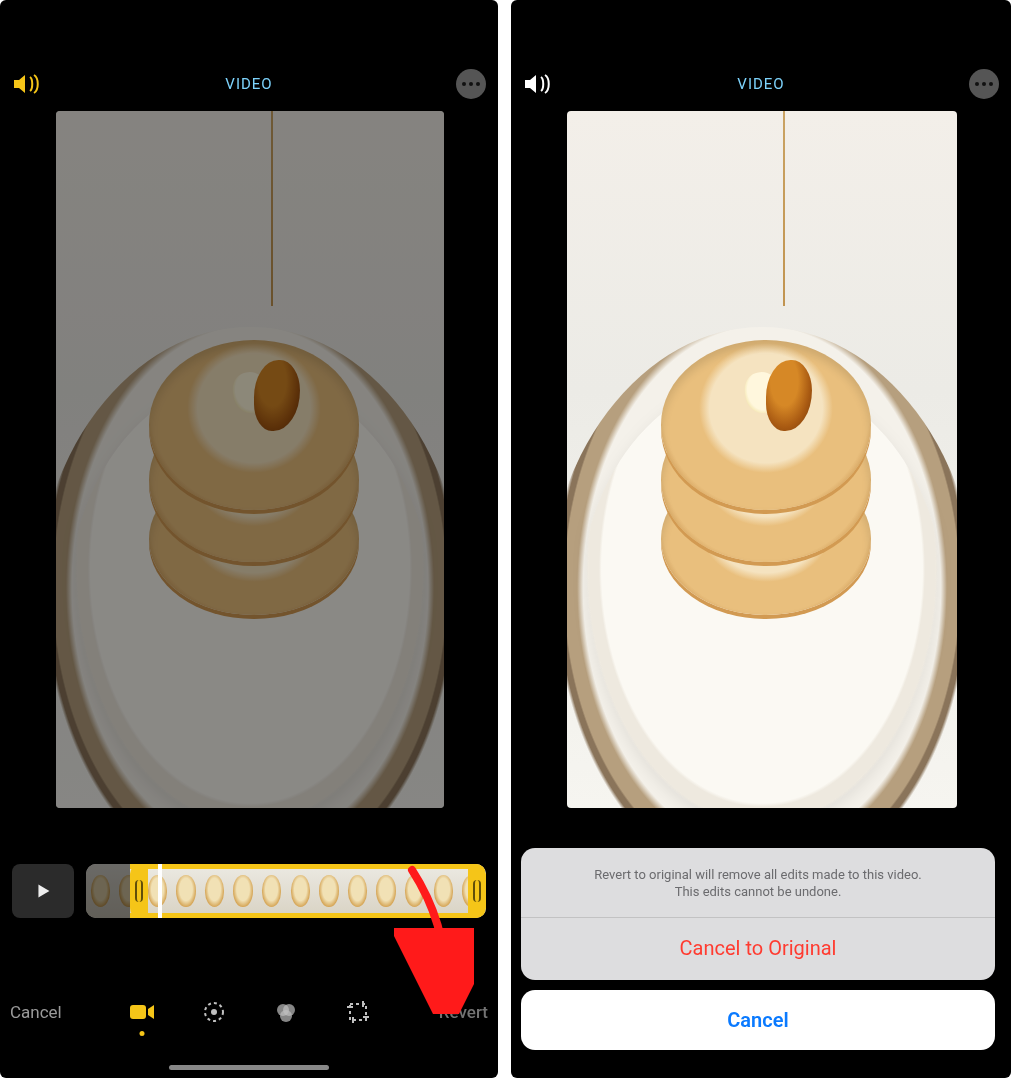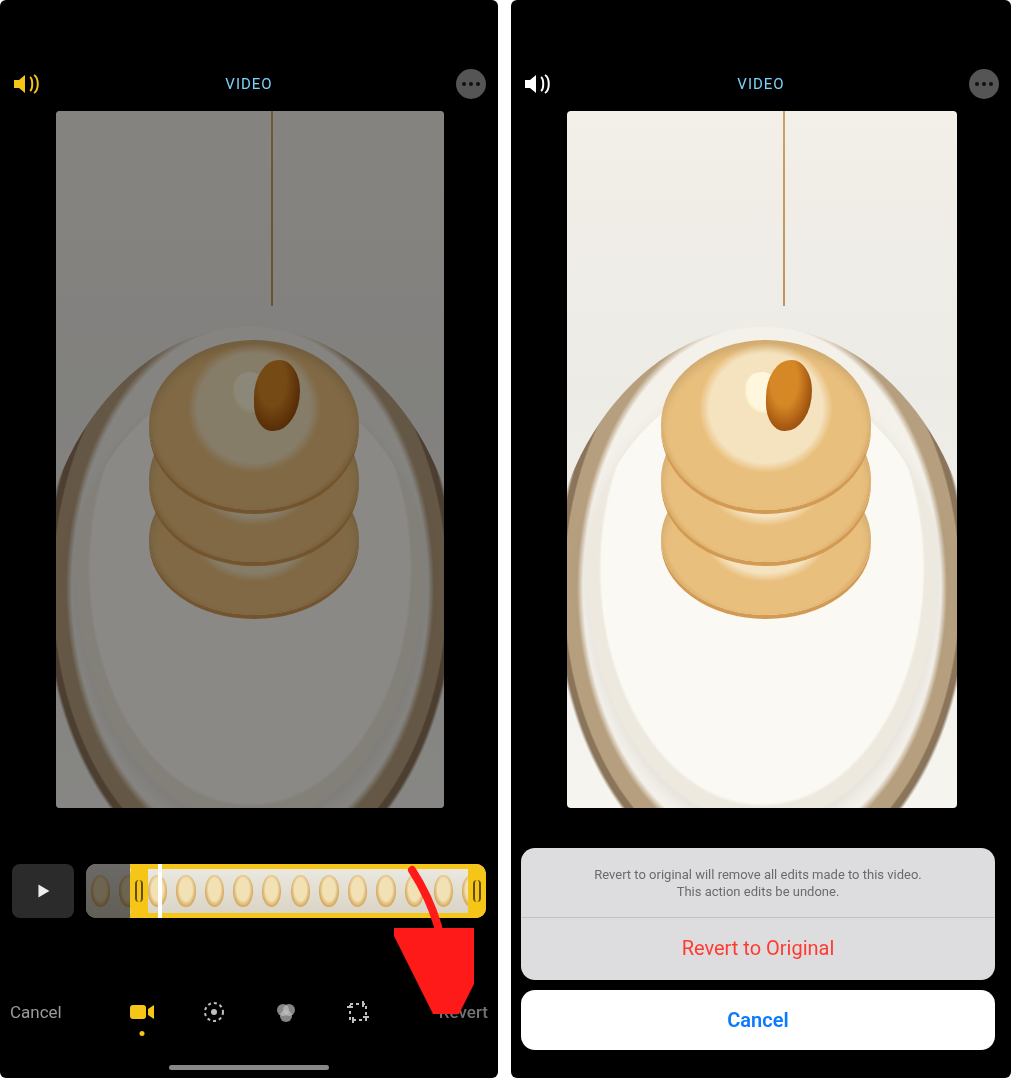--- a/index.html
+++ b/index.html
@@ -232,24 +232,24 @@
           <div class="butter"></div>
           <div class="syrup"></div>
         </div>
       </div>
     </div>
 
     <div class="sheet-wrap">
       <div class="sheet">
         <div class="msg">
           <span>Revert to original will remove all edits made to this video.</span><br>
-          <span>This action edits be undone.</span>
+          <span>This edits cannot be undone.</span>
         </div>
         <hr>
-        <div class="destructive">Revert to Original</div>
+        <div class="destructive">Cancel to Original</div>
       </div>
       <div class="sheet-cancel">Cancel</div>
     </div>
 
     <div class="home-ind"></div>
   </div>
 
 </div>
 
 </body></html>

